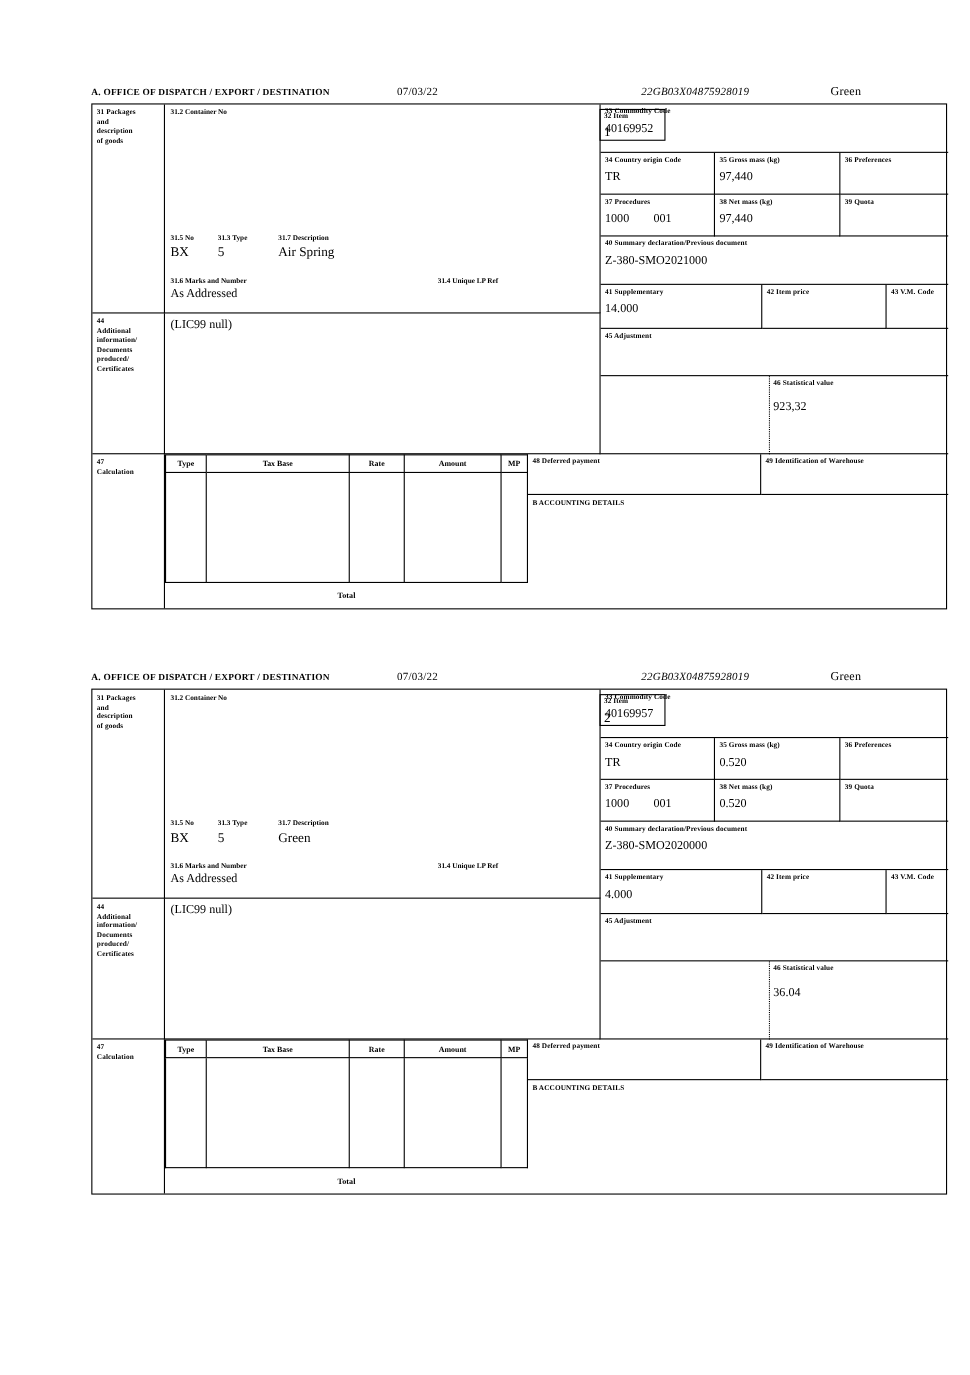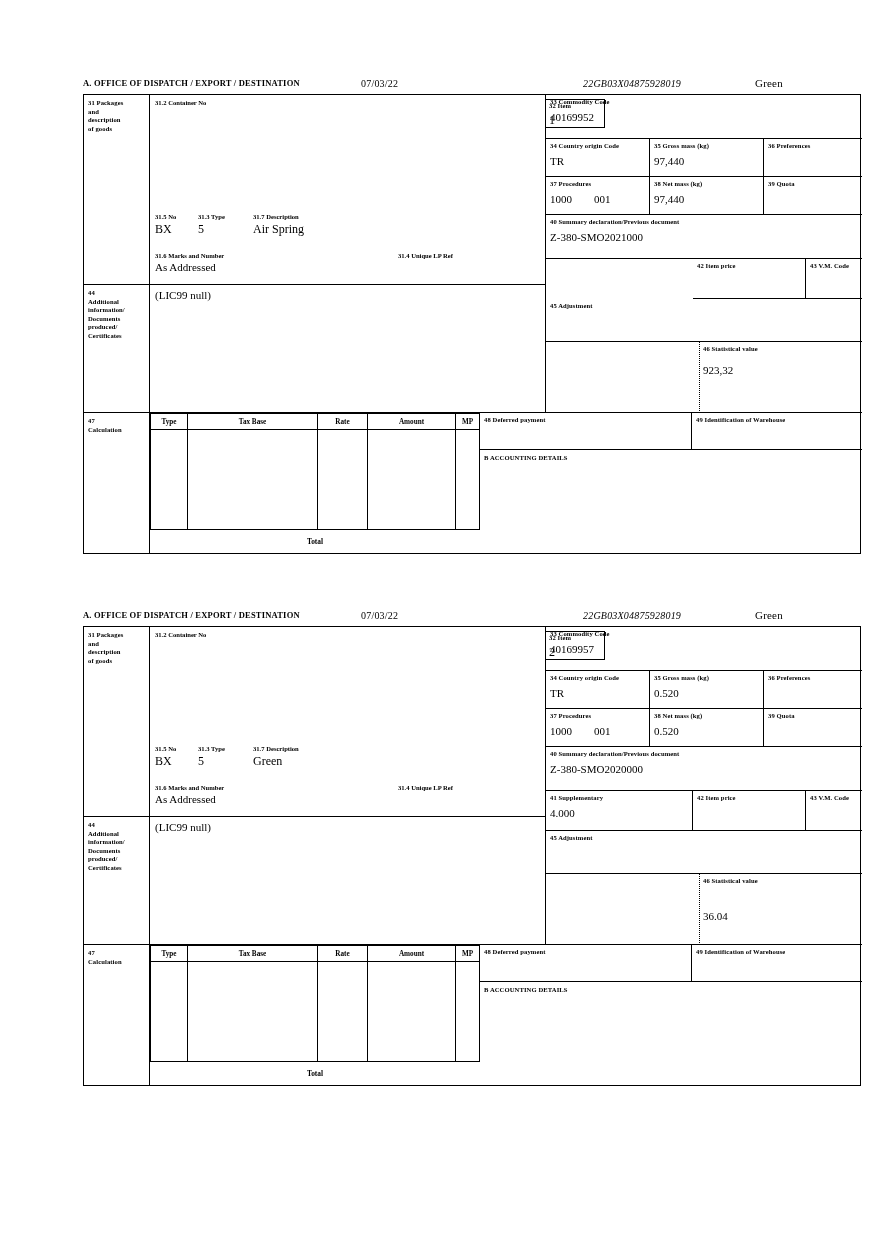--- a/index.html
+++ b/index.html
@@ -245,20 +245,24 @@
       <div class="cell c39 bb">
         <div class="lbl">39 Quota</div>
         <div class="val valline"></div>
       </div>
 
       <div class="cell c40 bb">
         <div class="lbl">40 Summary declaration/Previous document</div>
         <div class="val valline">Z-380-SMO2021000</div>
       </div>
 
+      <div class="cell c41 bb br">
+        <div class="lbl">41 Supplementary</div>
+        <div class="val valline">14.000</div>
+      </div>
       <div class="cell c42 bb br">
         <div class="lbl">42 Item price</div>
         <div class="val valline"></div>
       </div>
       <div class="cell c43 bb">
         <div class="lbl">43 V.M. Code</div>
         <div class="val valline"></div>
       </div>
 
       <div class="cell c45 bb">
@@ -421,21 +425,21 @@
 
       <div class="cell c45 bb">
         <div class="lbl">45 Adjustment</div>
         <div class="val valline"></div>
       </div>
 
       <div class="cell c46wrap bb">
         <div class="c46dot"></div>
         <div class="c46">
           <div class="lbl">46 Statistical value</div>
-          <div class="val" style="margin-top:24px">36.04</div>
+          <div class="val" style="margin-top:10px">36.04</div>
         </div>
       </div>
 
       <div class="cell c44 br bb">
         <div class="lbl">44</div>
         <div class="lbl">Additional</div>
         <div class="lbl">information/</div>
         <div class="lbl">Documents</div>
         <div class="lbl">produced/</div>
         <div class="lbl">Certificates</div>

